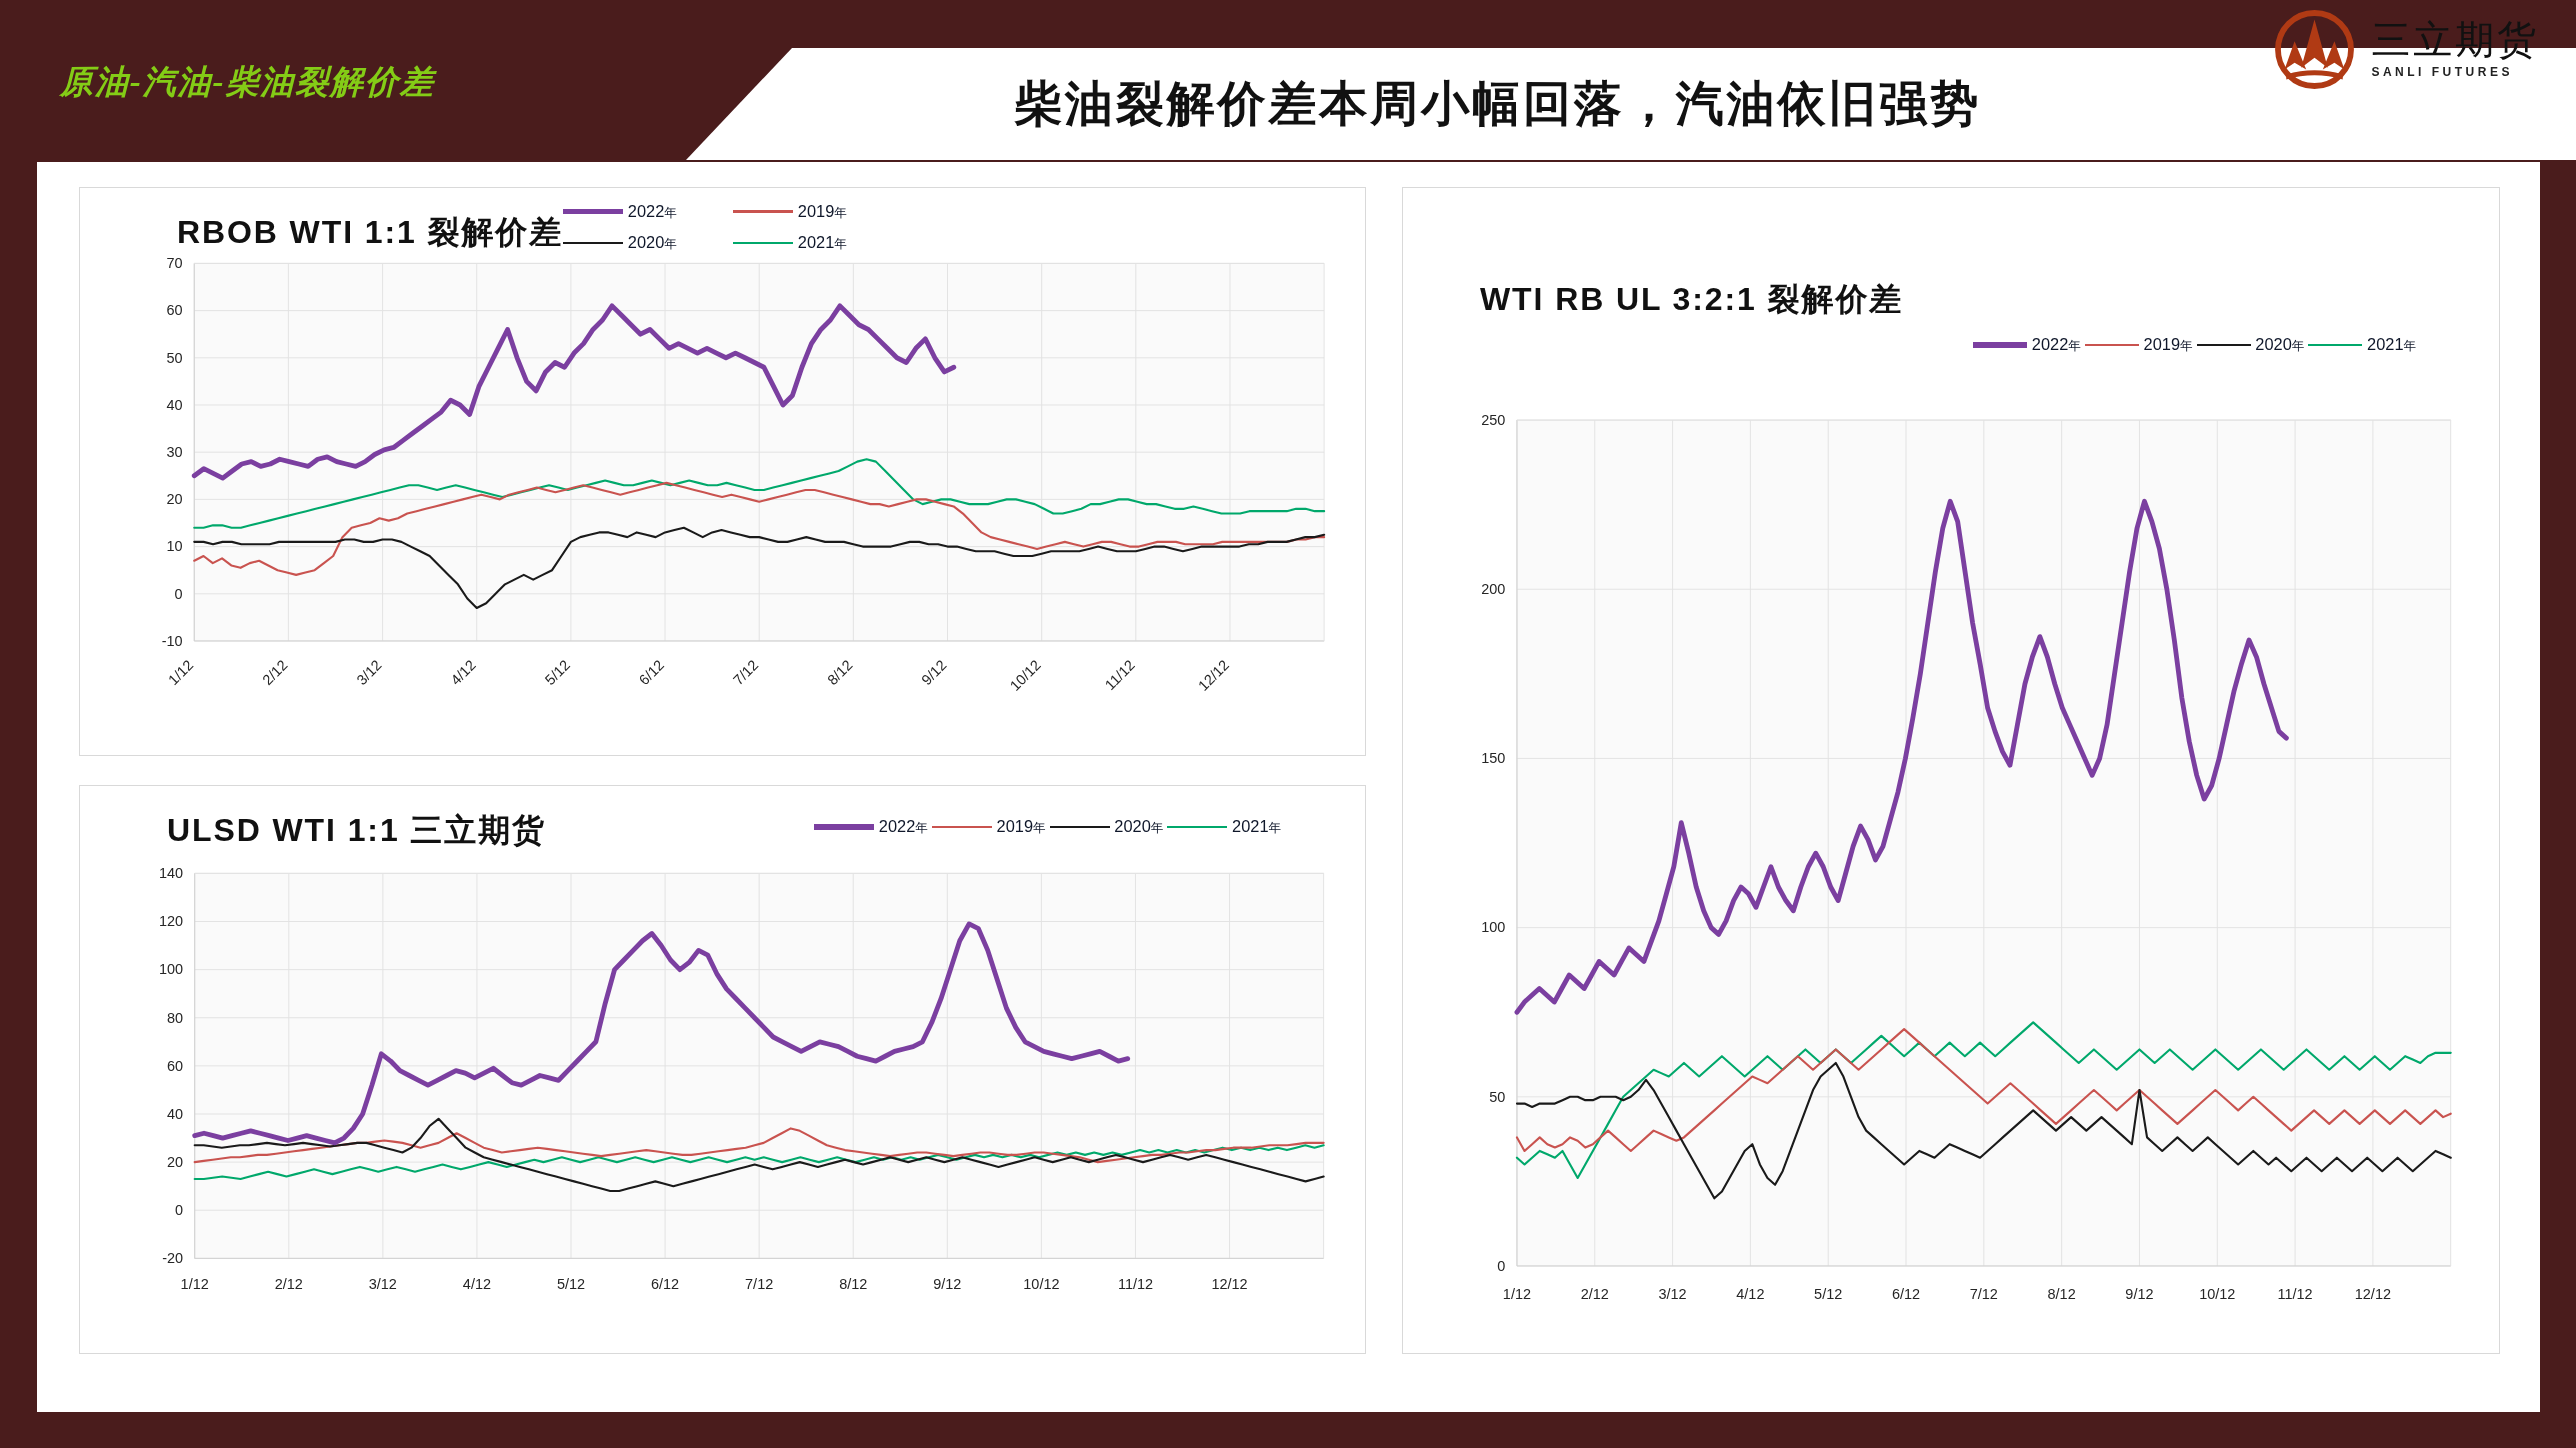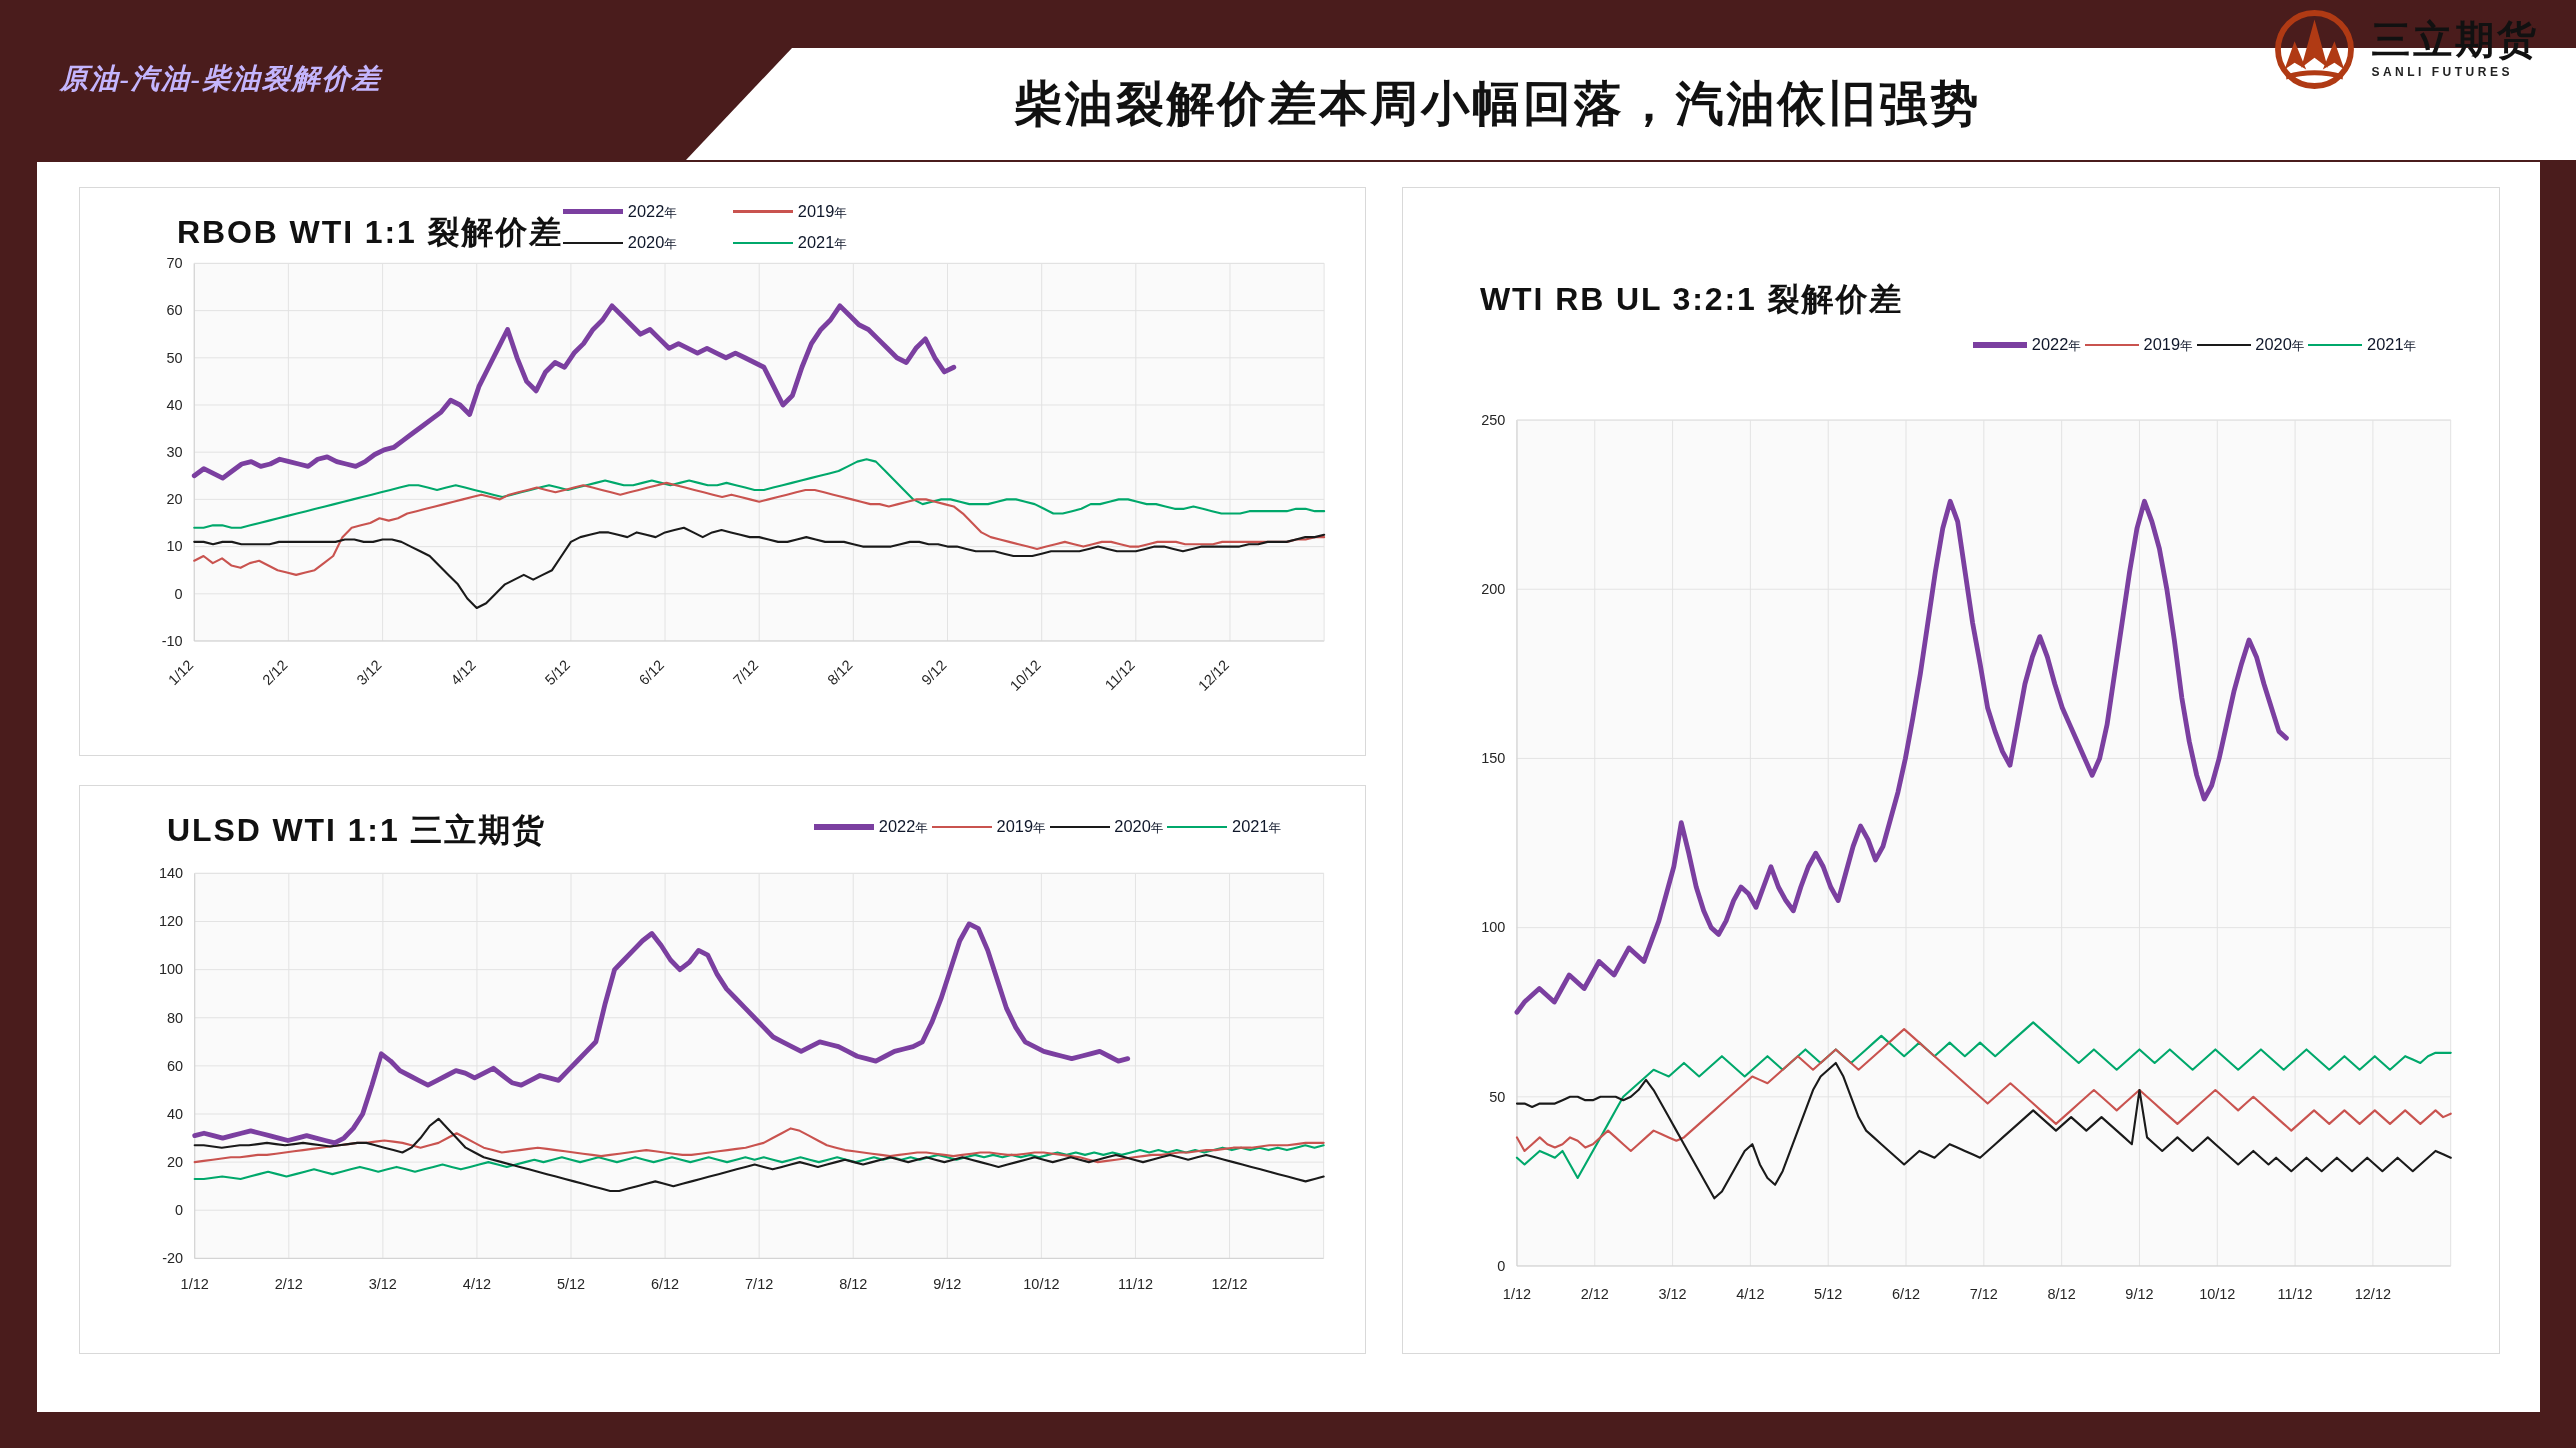--- a/index.html
+++ b/index.html
@@ -8,40 +8,40 @@
     background:#4a1c1c;
     font-family:"Liberation Sans",sans-serif;
     overflow:hidden;
   }
   .slide{position:relative;width:2576px;height:1449px;background:#4a1c1c;}
 
   
   .header{position:absolute;left:0;top:0;width:2576px;height:162px;background:#4a1c1c;overflow:hidden;}
   .hdr-left-label{
     position:absolute;left:60px;top:60px;
-    color:#c4b5fd;font-size:28px;font-weight:bold;letter-spacing:1.9px;
+    color:#84cc16;font-size:33px;font-weight:bold;letter-spacing:1.9px;
     font-family:"Liberation Serif",serif;font-style:italic;
     white-space:nowrap;
   }
   .hdr-white-band{
     position:absolute;left:686px;top:48px;width:1890px;height:112px;
     background:#ffffff;
     clip-path:polygon(106px 0, 1890px 0, 1890px 112px, 0px 112px);
   }
   .hdr-title{
     position:absolute;left:0;top:0;width:1623px;height:112px;
     display:flex;align-items:center;justify-content:center;
     color:#111111;font-size:48px;font-weight:bold;letter-spacing:2.9px;
     font-family:"Liberation Serif",serif;
     white-space:nowrap;
   }
   .hdr-logo{position:absolute;right:37px;top:7.7px;display:flex;align-items:center;gap:15.5px;}
   .logo-mark{width:83px;height:83px;position:relative;}
   .logo-text-wrap{display:flex;flex-direction:column;justify-content:center;}
-  .logo-cn{font-size:39px;font-weight:bold;color:#111;letter-spacing:2.9px;line-height:1.05;font-family:"Liberation Sans",sans-serif;}
+  .logo-cn{font-size:39px;font-weight:normal;color:#111;letter-spacing:2.9px;line-height:1.05;font-family:"Liberation Sans",sans-serif;}
   .logo-en{font-size:12px;font-weight:bold;color:#222;letter-spacing:3.5px;margin-top:3.9px;}
 
   
   .board{
     position:absolute;left:37px;top:162px;width:2503px;height:1250px;
     background:#ffffff;
   }
   .panel{
     position:absolute;background:#ffffff;border:1px solid #d9d9d9;
   }

